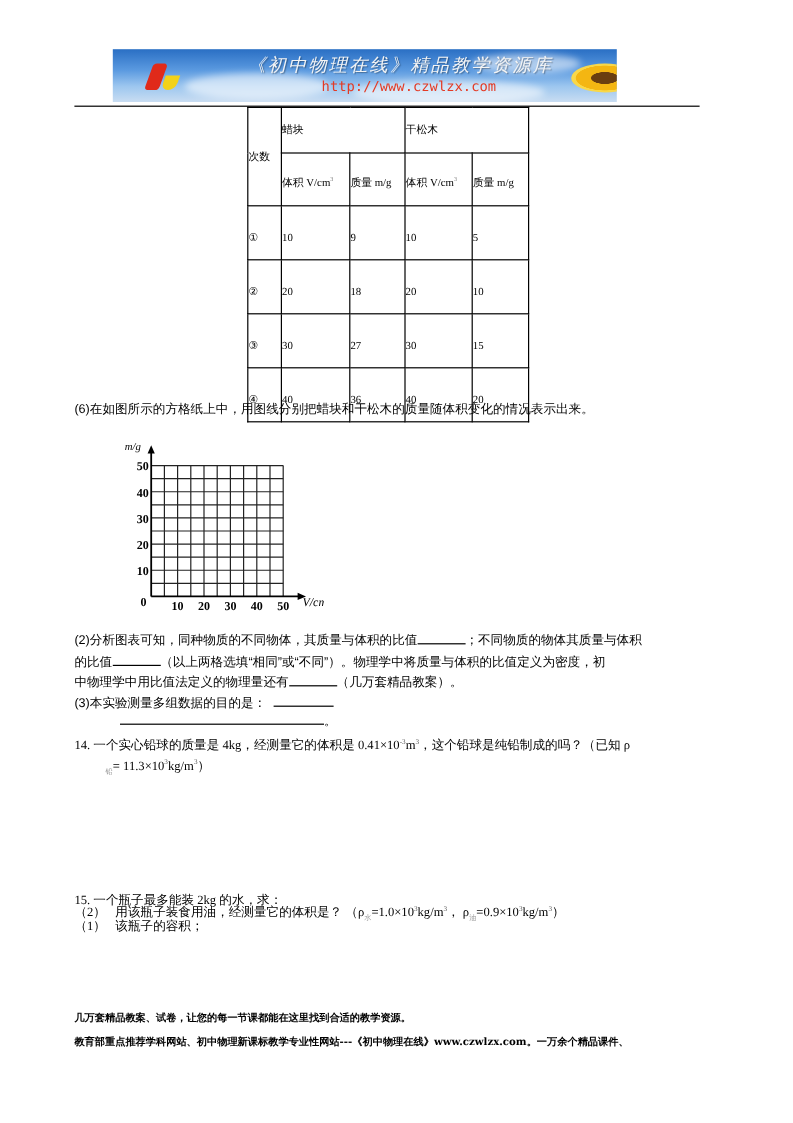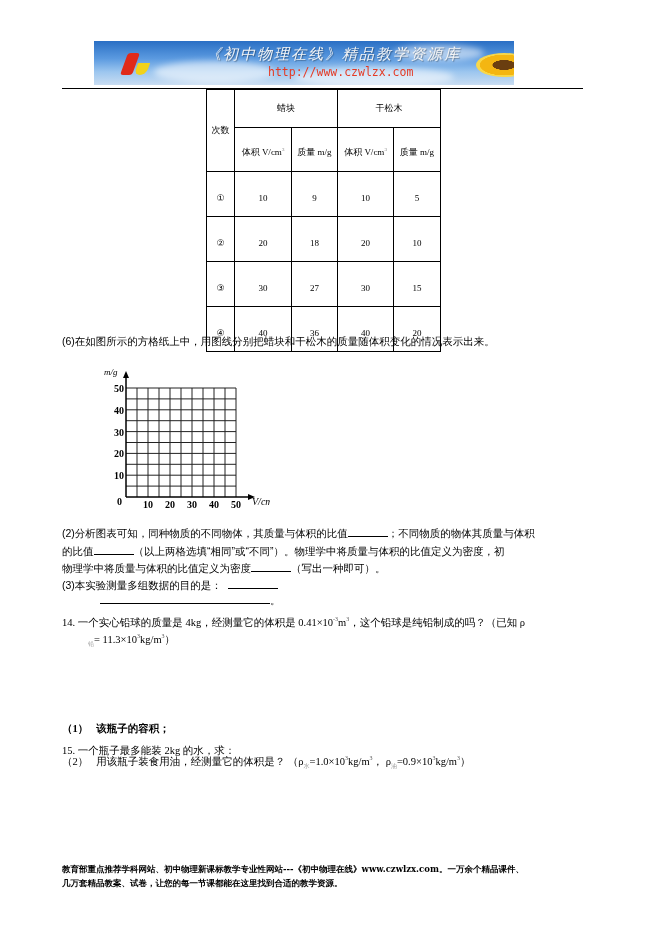--- a/index.html
+++ b/index.html
@@ -19,21 +19,21 @@
                    color: #f4f4f4; letter-spacing: 2px; white-space: nowrap; font-style: italic;
                    text-shadow: 1px 1px 1px rgba(0,0,0,0.35); }
   #banner .url { position: absolute; left: 174px; top: 24px; font-family: "DejaVu Sans Mono", monospace; font-size: 11.5px;
                  color: #e43a24; white-space: nowrap; }
   #banner .sunflower { position: absolute; left: 382px; top: 12px; width: 56px; height: 24px; border-radius: 50%;
                        background: radial-gradient(ellipse at center, #6a3e10 0 28%, #f4b612 30% 60%, #f9d84a 62% 100%); }
   #header-rule { left: 62px; top: 88px; width: 521px; height: 0; border-top: 1px solid #000; }
 
   
   #data-table { left: 206px; top: 89px; border-collapse: collapse; font-family: "Liberation Serif", serif; font-size: 9px; }
-  #data-table td { border: 1.5px solid #000; text-align: center; padding: 0; }
+  #data-table td { border: 1.5px solid #000; padding: 0; }
   #data-table .h1 td { height: 37px; }
   #data-table .h2 td { height: 37px; vertical-align: middle; padding-top: 6px; }
   #data-table .r td { height: 36px; vertical-align: middle; padding-top: 8px; }
   .c0 { width: 27px; } .c1 { width: 56px; } .c2 { width: 45px; } .c3 { width: 55px; } .c4 { width: 46px; }
   sup.s { font-size: 5px; color: #777; }
 
   
   .line { position: absolute; left: 62px; font-size: 10.5px; white-space: nowrap; line-height: 14px;
           font-family: "Liberation Sans", "DejaVu Sans", sans-serif; }
   .serif { font-family: "Liberation Serif", serif; }
@@ -153,40 +153,40 @@
   <text id="origin" x="17" y="141" font-family="Liberation Serif, serif" font-size="10" font-weight="bold">0</text>
 </svg>
 
 <div class="line" style="top:525px;">
   <span>(2)分析图表可知，同种物质的不同物体，其质量与体积的比值</span><span class="blank" style="width:40px;"></span><span>；不同物质的物体其质量与体积</span>
 </div>
 <div class="line" style="top:543px;">
   <span>的比值</span><span class="blank" style="width:40px;"></span><span>（以上两格选填“相同”或“不同”）。物理学中将质量与体积的比值定义为密度，初</span>
 </div>
 <div class="line" style="top:560px;">
-  <span>物理学中将质量与体积的比值定义为密度</span><span class="blank" style="width:40px;"></span><span>（写出一种即可）。</span>
+  <span>中物理学中用比值法定义的物理量还有</span><span class="blank" style="width:40px;"></span><span>（几万套精品教案）。</span>
 </div>
 <div class="line" style="top:577px;">
   <span>(3)本实验测量多组数据的目的是：</span>&nbsp;&nbsp;<span class="blank" style="width:50px;"></span>
 </div>
 <div class="line" style="top:592px; left:100px;">
   <span class="blank" style="width:170px;"></span><span>。</span>
 </div>
 
 <div class="line serif" style="top:612px;">
   <span>14.  一个实心铅球的质量是 4kg，经测量它的体积是 0.41×10</span><span class="sup">-3</span><span>m</span><span class="sup">3</span><span>，这个铅球是纯铅制成的吗？（已知 ρ</span>
 </div>
 <div class="line serif" style="top:629px; left:88px;">
   <span class="sub">铅</span><span>= 11.3×10</span><span class="sup">3</span><span>kg/m</span><span class="sup">3</span><span>）</span>
 </div>
 
 <div class="line serif" style="top:716px;margin-top:28px;">15.  一个瓶子最多能装 2kg 的水，求：</div>
-<div class="line serif" style="top:722px;font-weight:bold;">
+<div class="line serif" style="top:766px;">
   <span>（1）</span>&nbsp;&nbsp;&nbsp;<span>该瓶子的容积；</span>
 </div>
 <div class="line serif" style="top:751px;">
   <span>（2）</span>&nbsp;&nbsp;&nbsp;<span>用该瓶子装食用油，经测量它的体积是？  （ρ</span><span class="sub">水</span><span>=1.0×10</span><span class="sup">3</span><span>kg/m</span><span class="sup">3</span><span>，  ρ</span><span class="sub">油</span><span>=0.9×10</span><span class="sup">3</span><span>kg/m</span><span class="sup">3</span><span>）</span>
 </div>
 
 <div id="footer">
   <div class="line" style="top:862px;">教育部重点推荐学科网站、初中物理新课标教学专业性网站---《初中物理在线》www.czwlzx.com。一万余个精品课件、</div>
-  <div class="line" style="top:877px;font-family:Liberation Mono, monospace;">几万套精品教案、试卷，让您的每一节课都能在这里找到合适的教学资源。</div>
+  <div class="line" style="top:842px;">几万套精品教案、试卷，让您的每一节课都能在这里找到合适的教学资源。</div>
 </div>
 
 </body></html>

